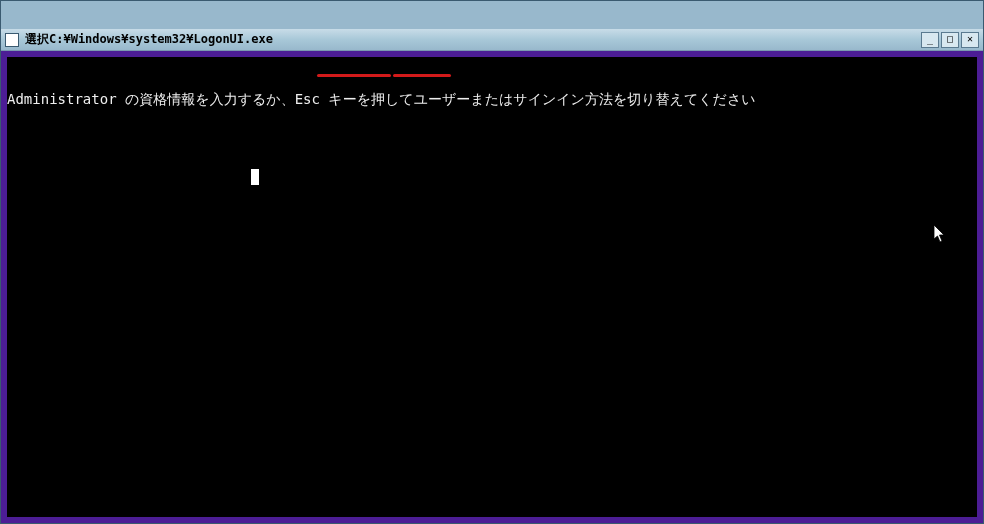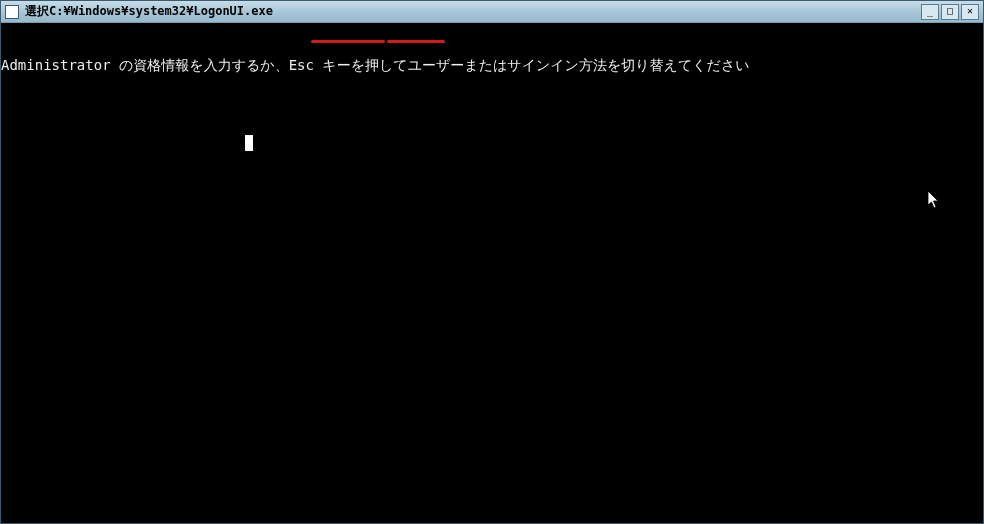--- a/index.html
+++ b/index.html
@@ -19,20 +19,21 @@
   .titlebar {
     height: 22px;
     background: linear-gradient(to bottom, #c8dce8 0%, #a8c8d8 50%, #98b8cc 100%);
     display: flex;
     align-items: center;
     padding: 0 4px;
     font-size: 12px;
     color: #000;
     border-bottom: 1px solid #7a9ab0;
     user-select: none;
+    margin-top: 28px;
   }
   .titlebar .app-icon {
     width: 14px; height: 14px;
     margin-right: 6px;
     background: #fff;
     border: 1px solid #3a5a70;
     display: inline-block;
   }
   .titlebar .title-text {
     flex: 1;
@@ -50,21 +51,22 @@
     border: 1px solid #5a7a90;
     font-size: 10px;
     line-height: 12px;
     text-align: center;
     cursor: pointer;
     font-family: monospace;
   }
 
   .client-frame {
     flex: 1;
-    background: #fca5a5;
+    padding: 6px;
+    background: #4c1d95;
   }
 
   .terminal {
     width: 100%; height: 100%;
     background: #000;
     color: #eee;
     font-family: "MS Gothic", "Consolas", monospace;
     font-size: 14px;
     line-height: 16px;
     padding: 2px 0 0 0;

